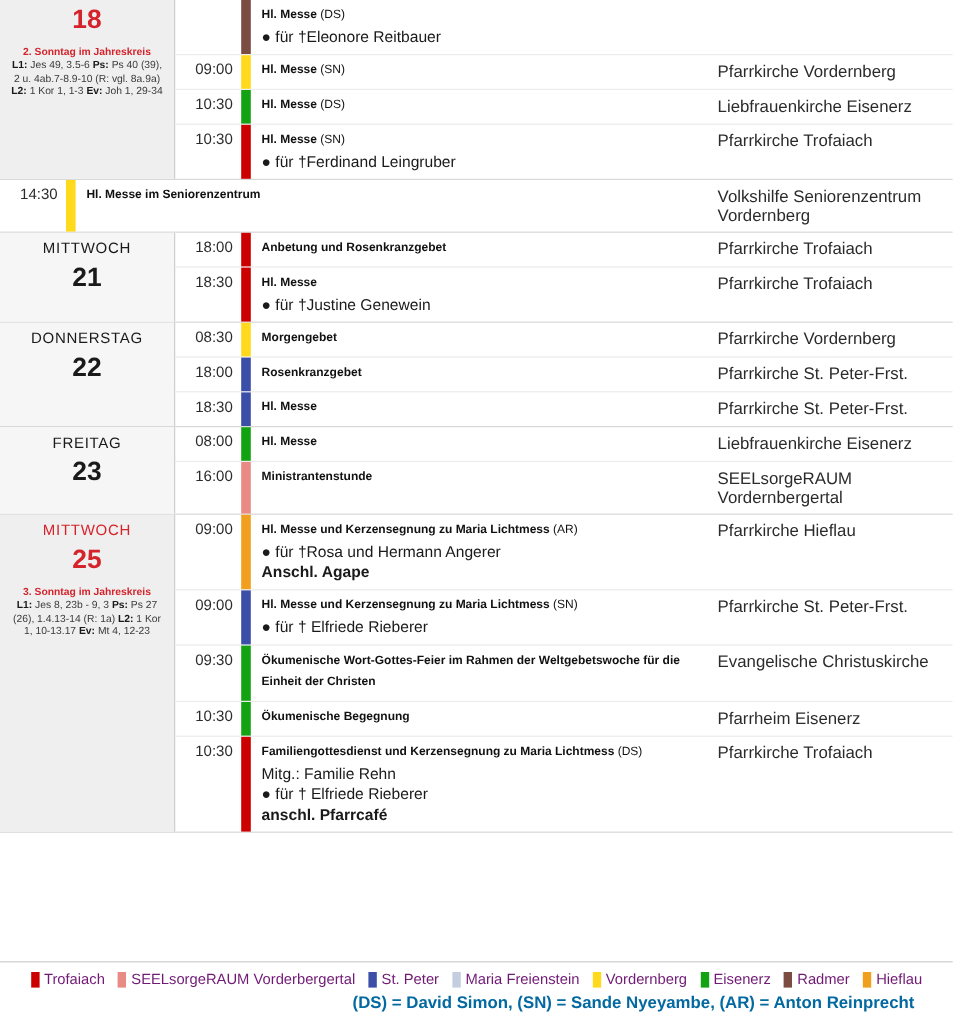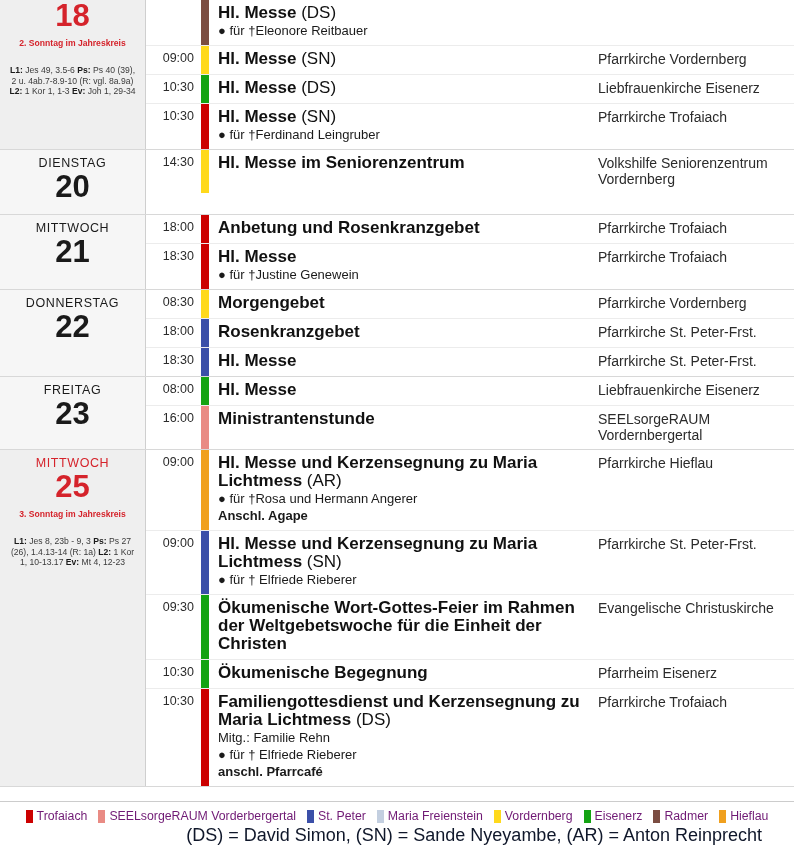--- a/index.html
+++ b/index.html
@@ -28,51 +28,51 @@
   .daycell.weekday{background:#f6f6f6;}
   .daycell.sunday{background:#efefef;}
   .daycell.clipped{padding-top:0;}
 
   .dayname{
     font-size:12.5px;letter-spacing:.6px;line-height:15px;
     color:#1a1a1a;font-weight:400;
   }
   .sunday .dayname{color:#d5232b;}
   .daynum{
-    font-size:31px;line-height:34px;font-weight:bold;color:#1a1a1a;
+    font-size:22px;line-height:34px;font-weight:bold;color:#1a1a1a;
     margin-top:-1px;
   }
   .sunday .daynum{color:#d5232b;}
   .readings{
     margin-top:5px;
     font-size:8.6px;line-height:10.4px;color:#d5232b;
     font-weight:bold;
   }
-  .readings .sub{display:block;color:#3a3a3a;font-weight:400;margin-top:17px;}
+  .readings .sub{display:block;color:#3a3a3a;font-weight:400;margin-top:1px;}
   .readings .sub b{color:#1a1a1a;}
 
   .events{flex:1 1 auto;min-width:0;}
 
   .evrow{display:flex;align-items:stretch;min-height:22px;border-top:1px solid #ececec;}
   .evrow.firstrow{border-top:none;}
 
   .time{
     width:55px;flex:0 0 55px;box-sizing:border-box;
     text-align:right;padding:5px 7px 0 0;
     font-size:12.5px;line-height:15px;color:#2b2b2b;
     white-space:nowrap;
   }
   .bar{width:8px;flex:0 0 8px;}
   .evbody{
     flex:1 1 auto;min-width:0;display:flex;
     padding:4px 0 6px 9px;box-sizing:border-box;
   }
   .evmain{flex:1 1 auto;min-width:0;padding-right:8px;}
   .evtitle{
-    font-size:17px;line-height:18px;font-weight:bold;color:#111;
+    font-size:10px;line-height:18px;font-weight:bold;color:#111;
   }
   .evtitle .light{font-weight:400;}
   .evnote{font-size:13px;line-height:17px;color:#1a1a1a;font-weight:400;}
   .evnote.bold{font-weight:bold;}
   .evloc{
     width:196px;flex:0 0 196px;
     font-size:14px;line-height:16px;color:#2b2b2b;
     padding-top:1px;
   }
 
@@ -86,22 +86,22 @@
   .legend{
     display:flex;flex-wrap:wrap;justify-content:center;align-items:center;
     gap:0 11px;
   }
   .legitem{display:inline-flex;align-items:center;white-space:nowrap;}
   .swatch{
     width:7px;height:13px;display:inline-block;margin-right:4px;
   }
   .legtext{font-size:12.3px;line-height:15px;color:#701a75;}
   .celebrants{
-    margin-top:3px;font-size:18px;line-height:16px;color:#0f172a;
-    text-align:right;padding-right:22px;
+    margin-top:3px;font-size:14px;line-height:16px;color:#0369a1;
+    text-align:right;padding-right:22px;font-weight:bold;
   }
 </style>
 </head>
 <body>
 
 <div class="sheet">
 
   <div class="schedule" id="schedule">
       <div class="daygroup first">
         <div class="daycell sunday clipped">
@@ -147,24 +147,20 @@
               <div class="evmain">
                 <div class="evtitle">Hl. Messe<span class="light"> (SN)</span></div>
                 <div class="evnote">● für †Ferdinand Leingruber</div>
               </div>
               <div class="evloc">Pfarrkirche Trofaiach</div>
             </div>
           </div>
         </div>
       </div>
       <div class="daygroup">
-        <div class="daycell weekday">
-          <div class="dayname">DIENSTAG</div>
-          <div class="daynum">20</div>
-        </div>
         <div class="events">
           <div class="evrow firstrow">
             <div class="time">14:30</div>
             <div class="bar" style="background: rgb(255, 217, 28);"></div>
             <div class="evbody">
               <div class="evmain">
                 <div class="evtitle">Hl. Messe im Seniorenzentrum</div>
               </div>
               <div class="evloc">Volkshilfe Seniorenzentrum Vordernberg</div>
             </div>

